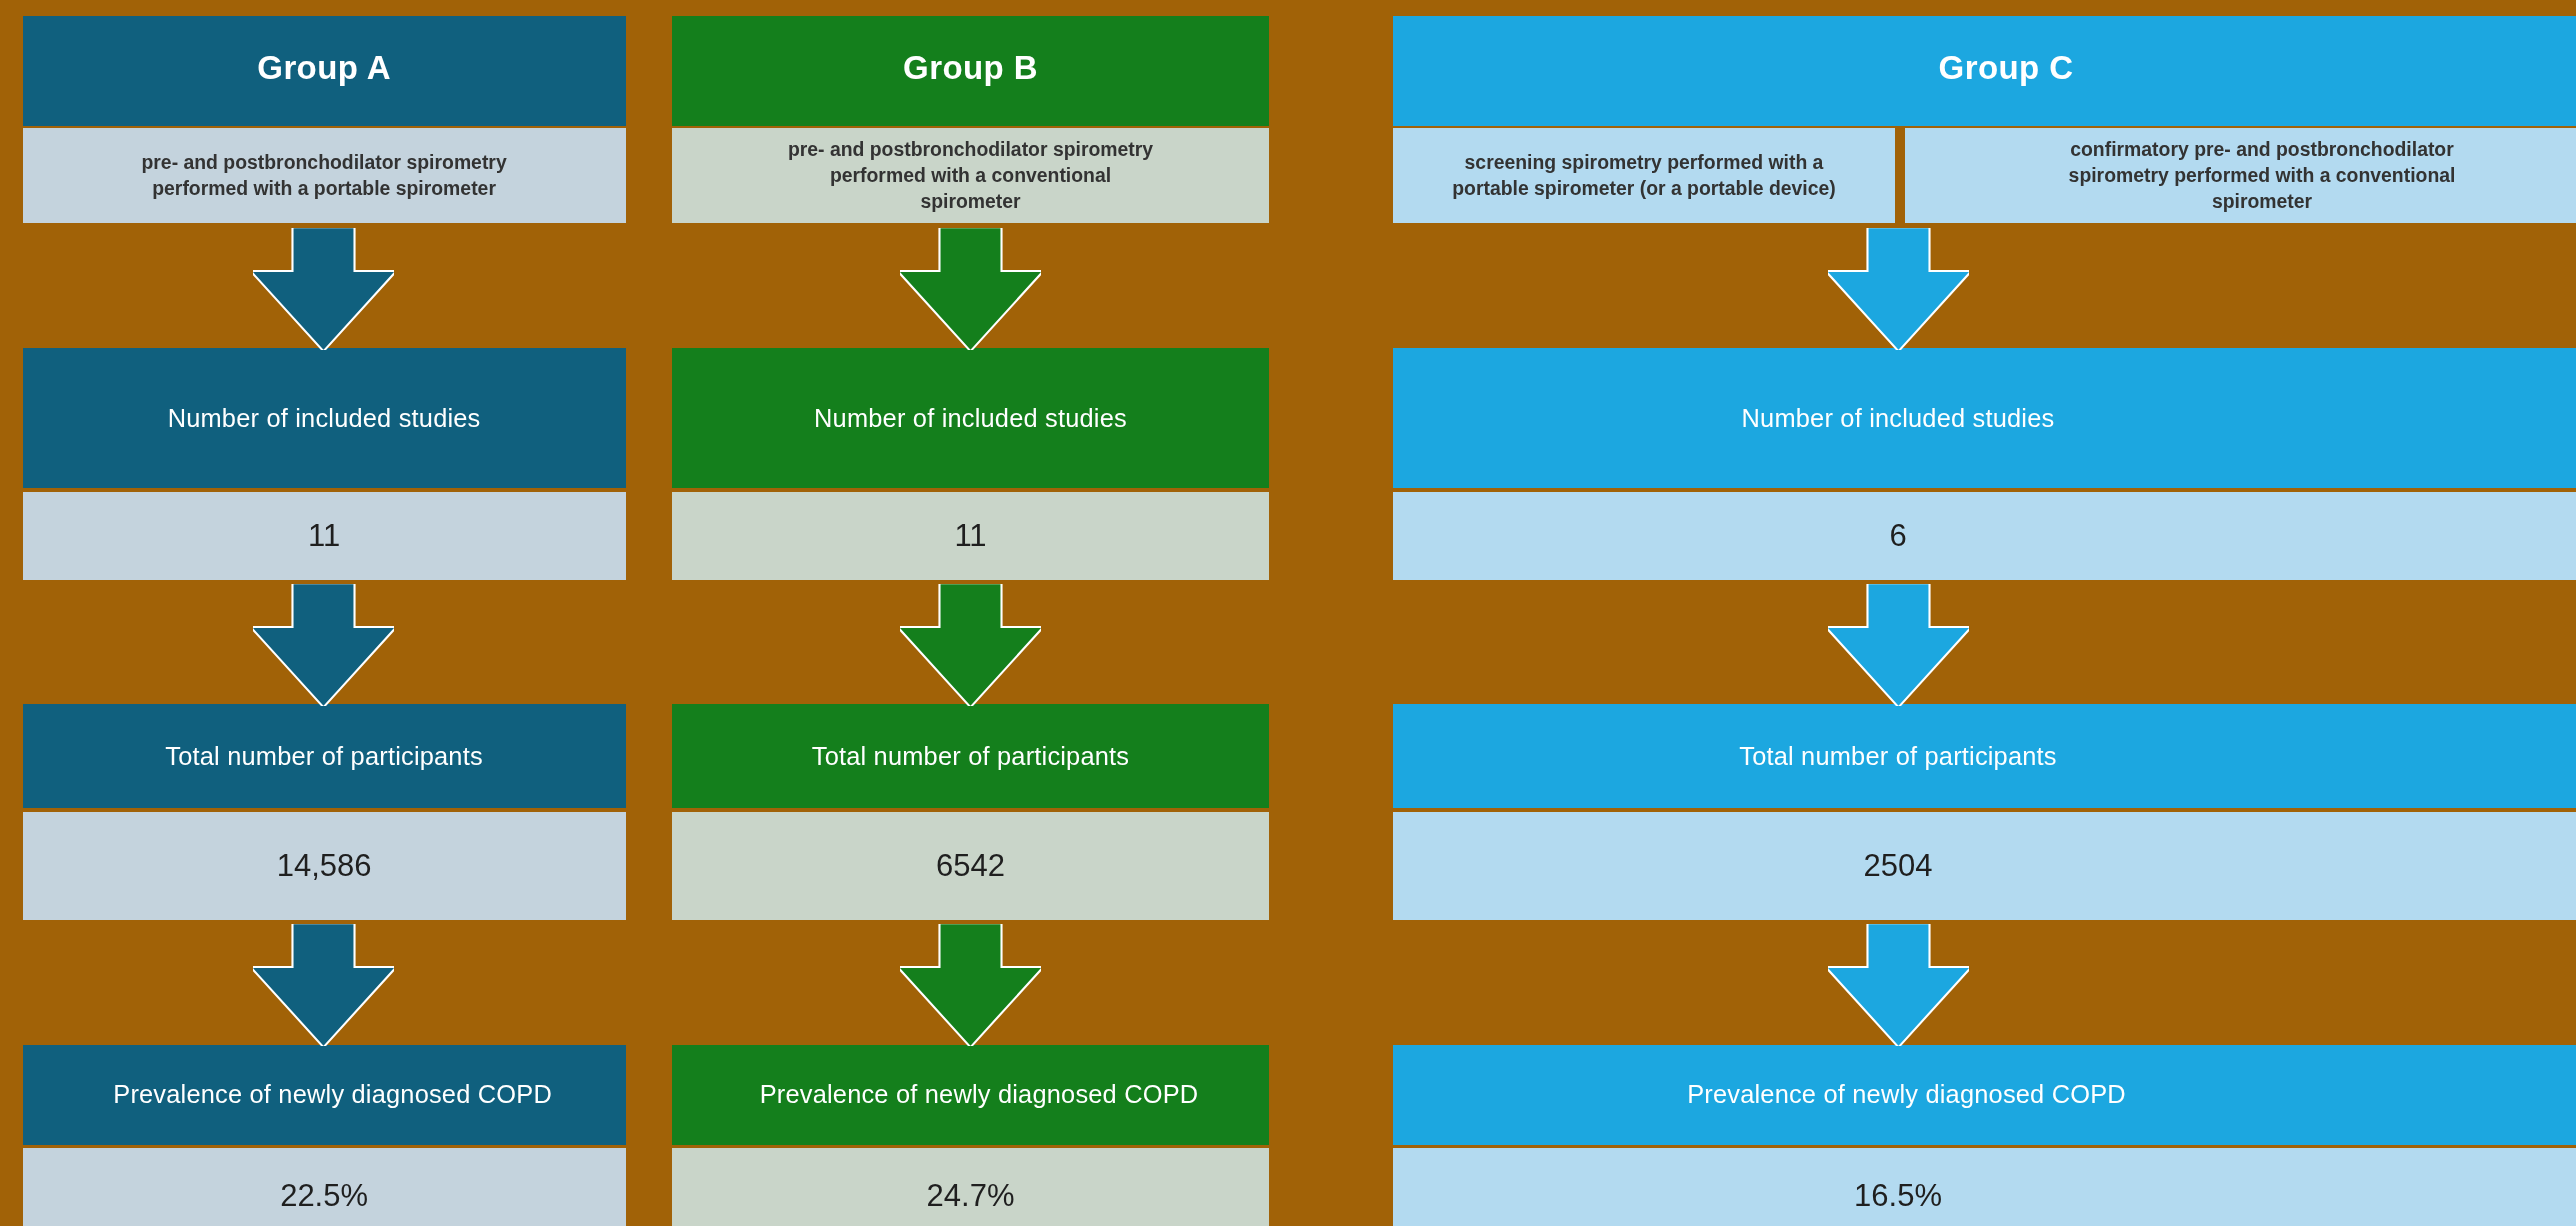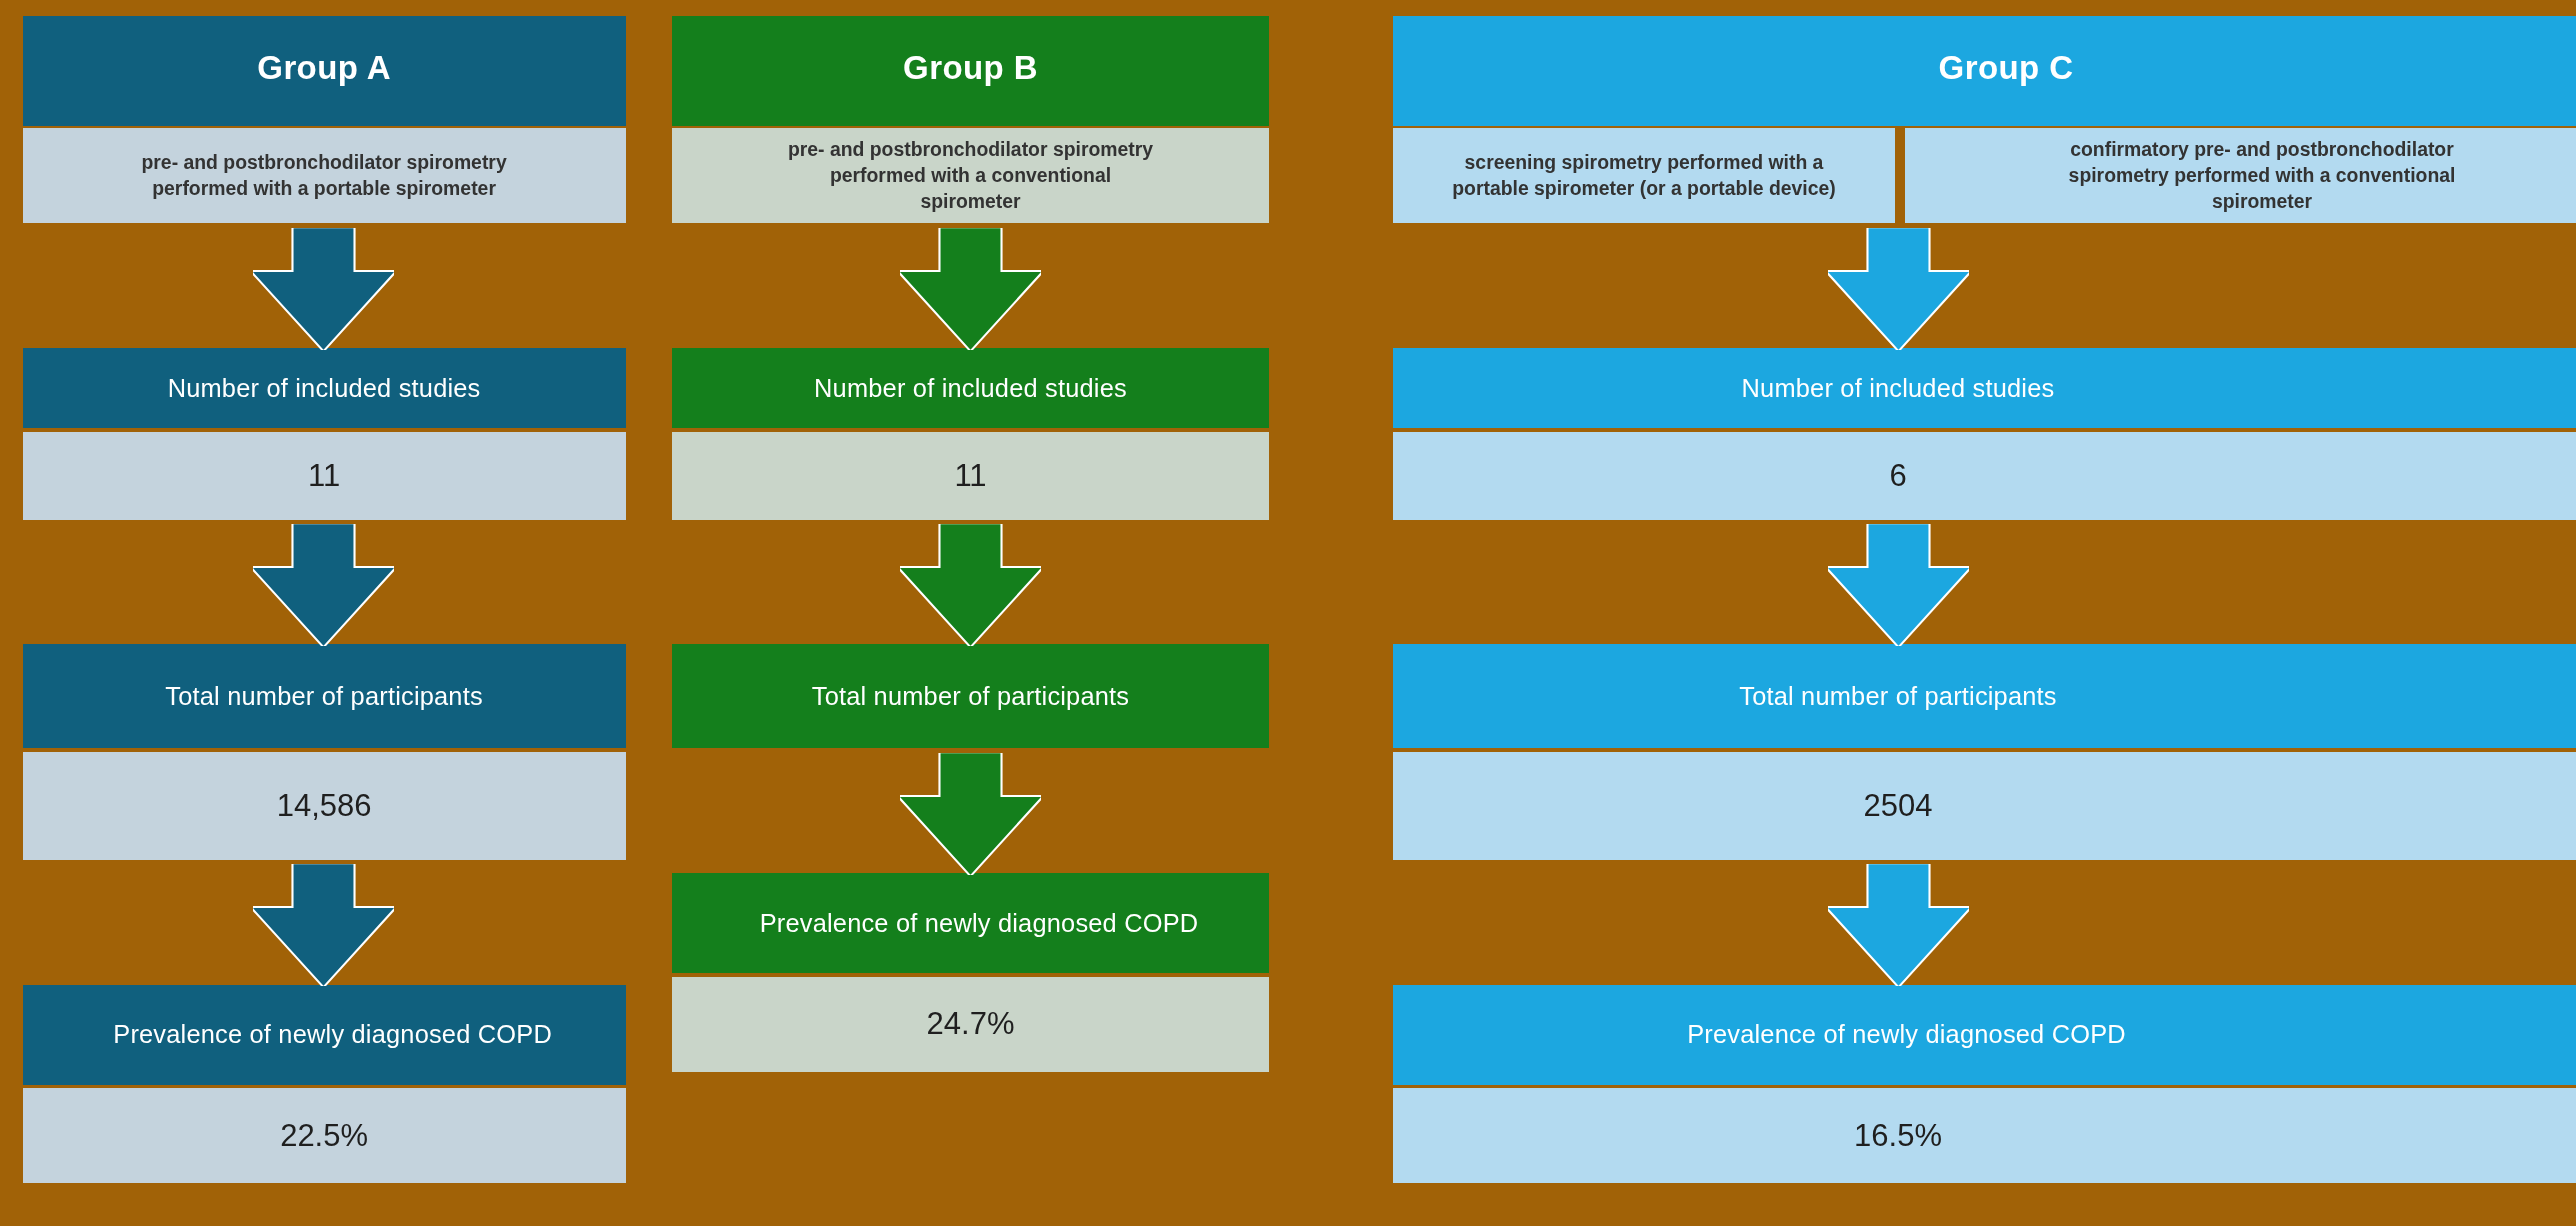--- a/index.html
+++ b/index.html
@@ -47,21 +47,21 @@
   .arrow-wrap svg { display: block; position: absolute; top: 0; }
   .col-a .arrow-wrap svg { left: 230px; }
   .col-b .arrow-wrap svg { left: 228px; }
   .col-c .arrow-wrap svg { left: 435px; }
 
   .bar {
     display: flex; align-items: center; justify-content: center;
     color: #ffffff; font-size: 25.4px; letter-spacing: 0.2px;
     position: relative; z-index: 1; box-sizing: border-box;
   }
-  .bar-1 { height: 80px; }
+  .bar-1 { height: 140px; }
   .bar-2 { height: 104px; }
   .bar-3 { height: 100px; padding-left: 17px; }
   .col-a .bar { background: var(--a-dark, #10607E); }
   .col-b .bar { background: var(--b-dark, #147F1C); }
   .col-c .bar { background: var(--c-dark, #1CA7E0); }
 
   .value {
     margin-top: 3.5px;
     display: flex; align-items: center; justify-content: center;
     font-size: 31px; color: #1F1F1F; box-sizing: border-box;
@@ -128,20 +128,21 @@
     </div>
     <div class="bar bar-1">Number of included studies</div>
     <div class="value value-1">11</div>
 
     <div class="arrow-wrap">
       <svg width="141" height="122" viewBox="0 0 200 172" aria-hidden="true">
         <polygon points="57.5,0 142.5,0 142.5,62 200,62 100,172 0,62 57.5,62" fill="currentColor" stroke="#ffffff" stroke-width="6" paint-order="stroke" stroke-linejoin="round"></polygon>
       </svg>
     </div>
     <div class="bar bar-2">Total number of participants</div>
+    <div class="value value-2">6542</div>
 
     <div class="arrow-wrap">
       <svg width="141" height="122" viewBox="0 0 200 172" aria-hidden="true">
         <polygon points="57.5,0 142.5,0 142.5,62 200,62 100,172 0,62 57.5,62" fill="currentColor" stroke="#ffffff" stroke-width="6" paint-order="stroke" stroke-linejoin="round"></polygon>
       </svg>
     </div>
     <div class="bar bar-3">Prevalence of newly diagnosed COPD</div>
     <div class="value value-3">24.7%</div>
   </div>
 

